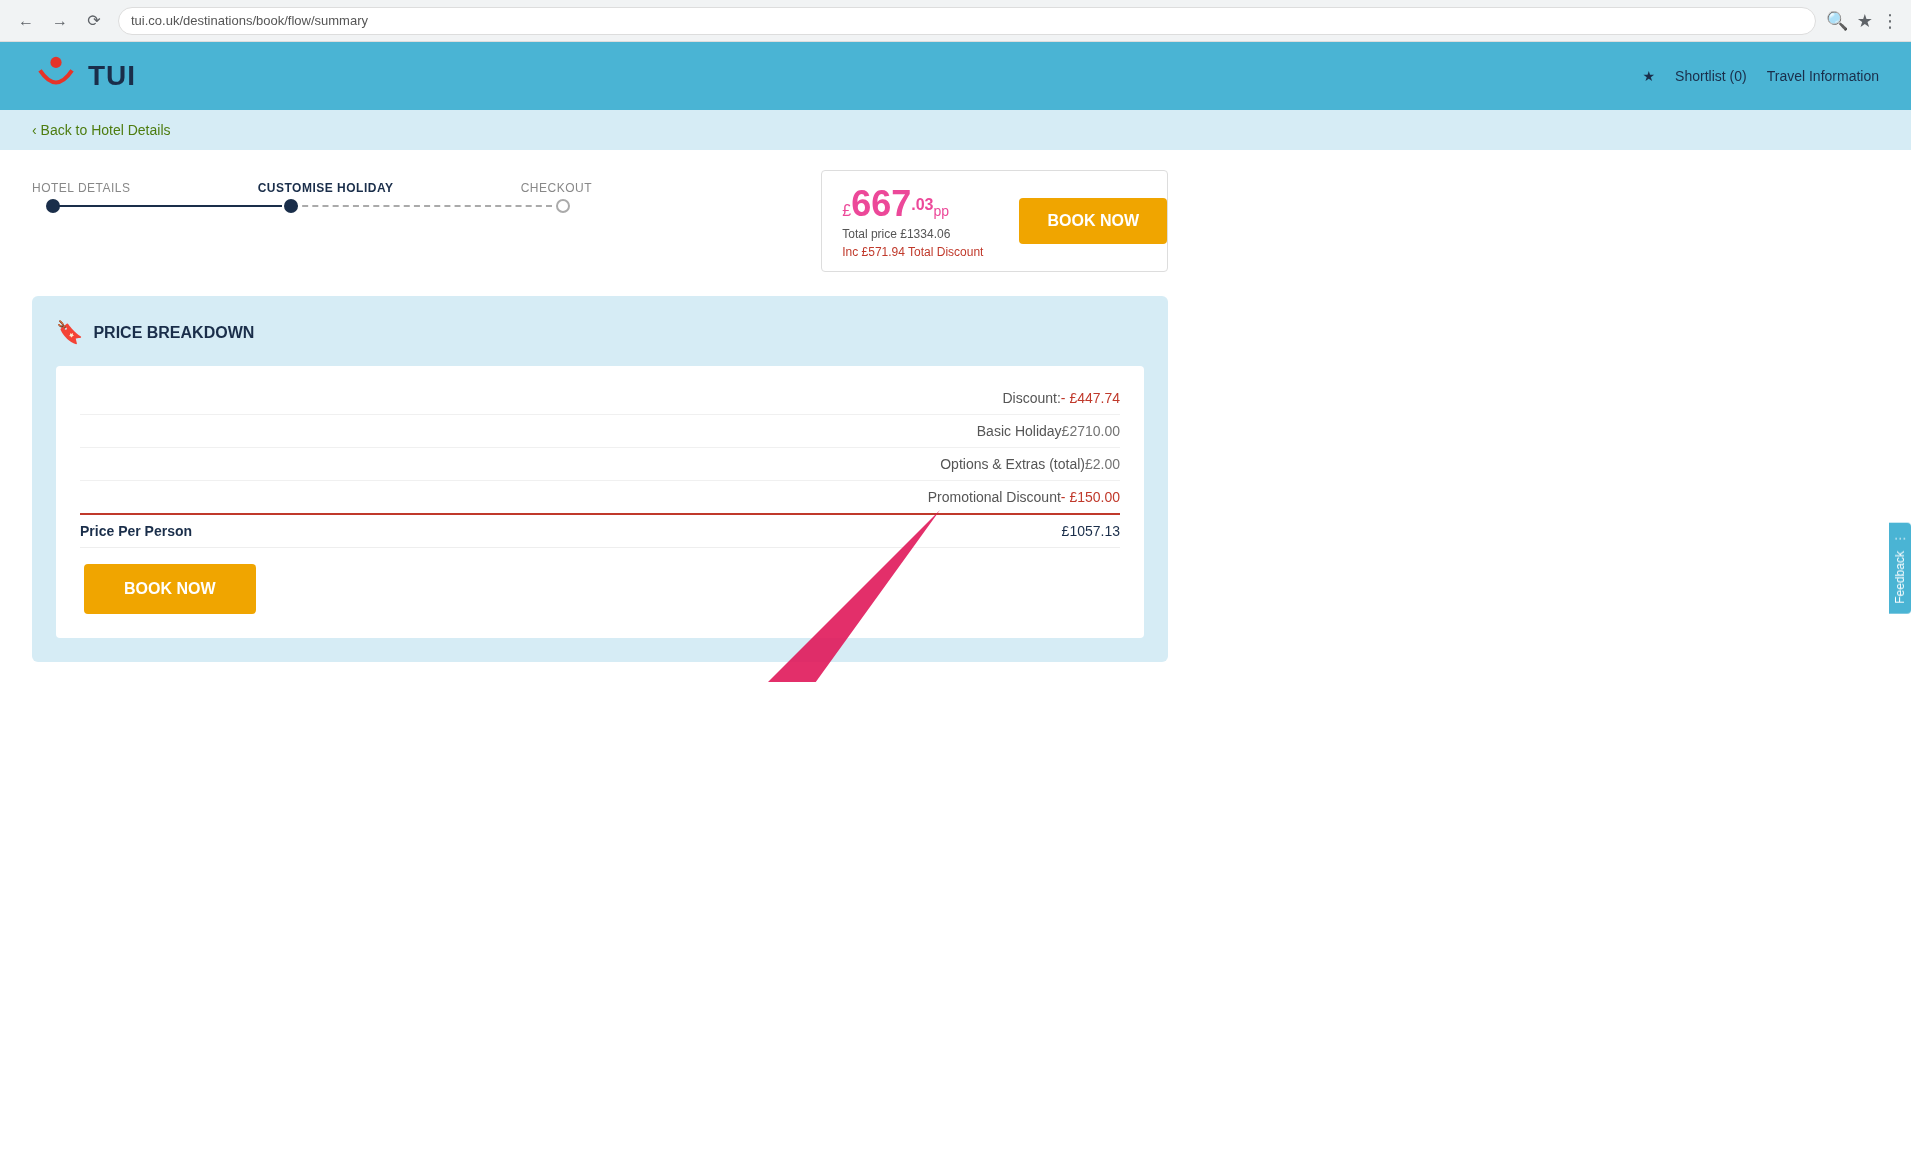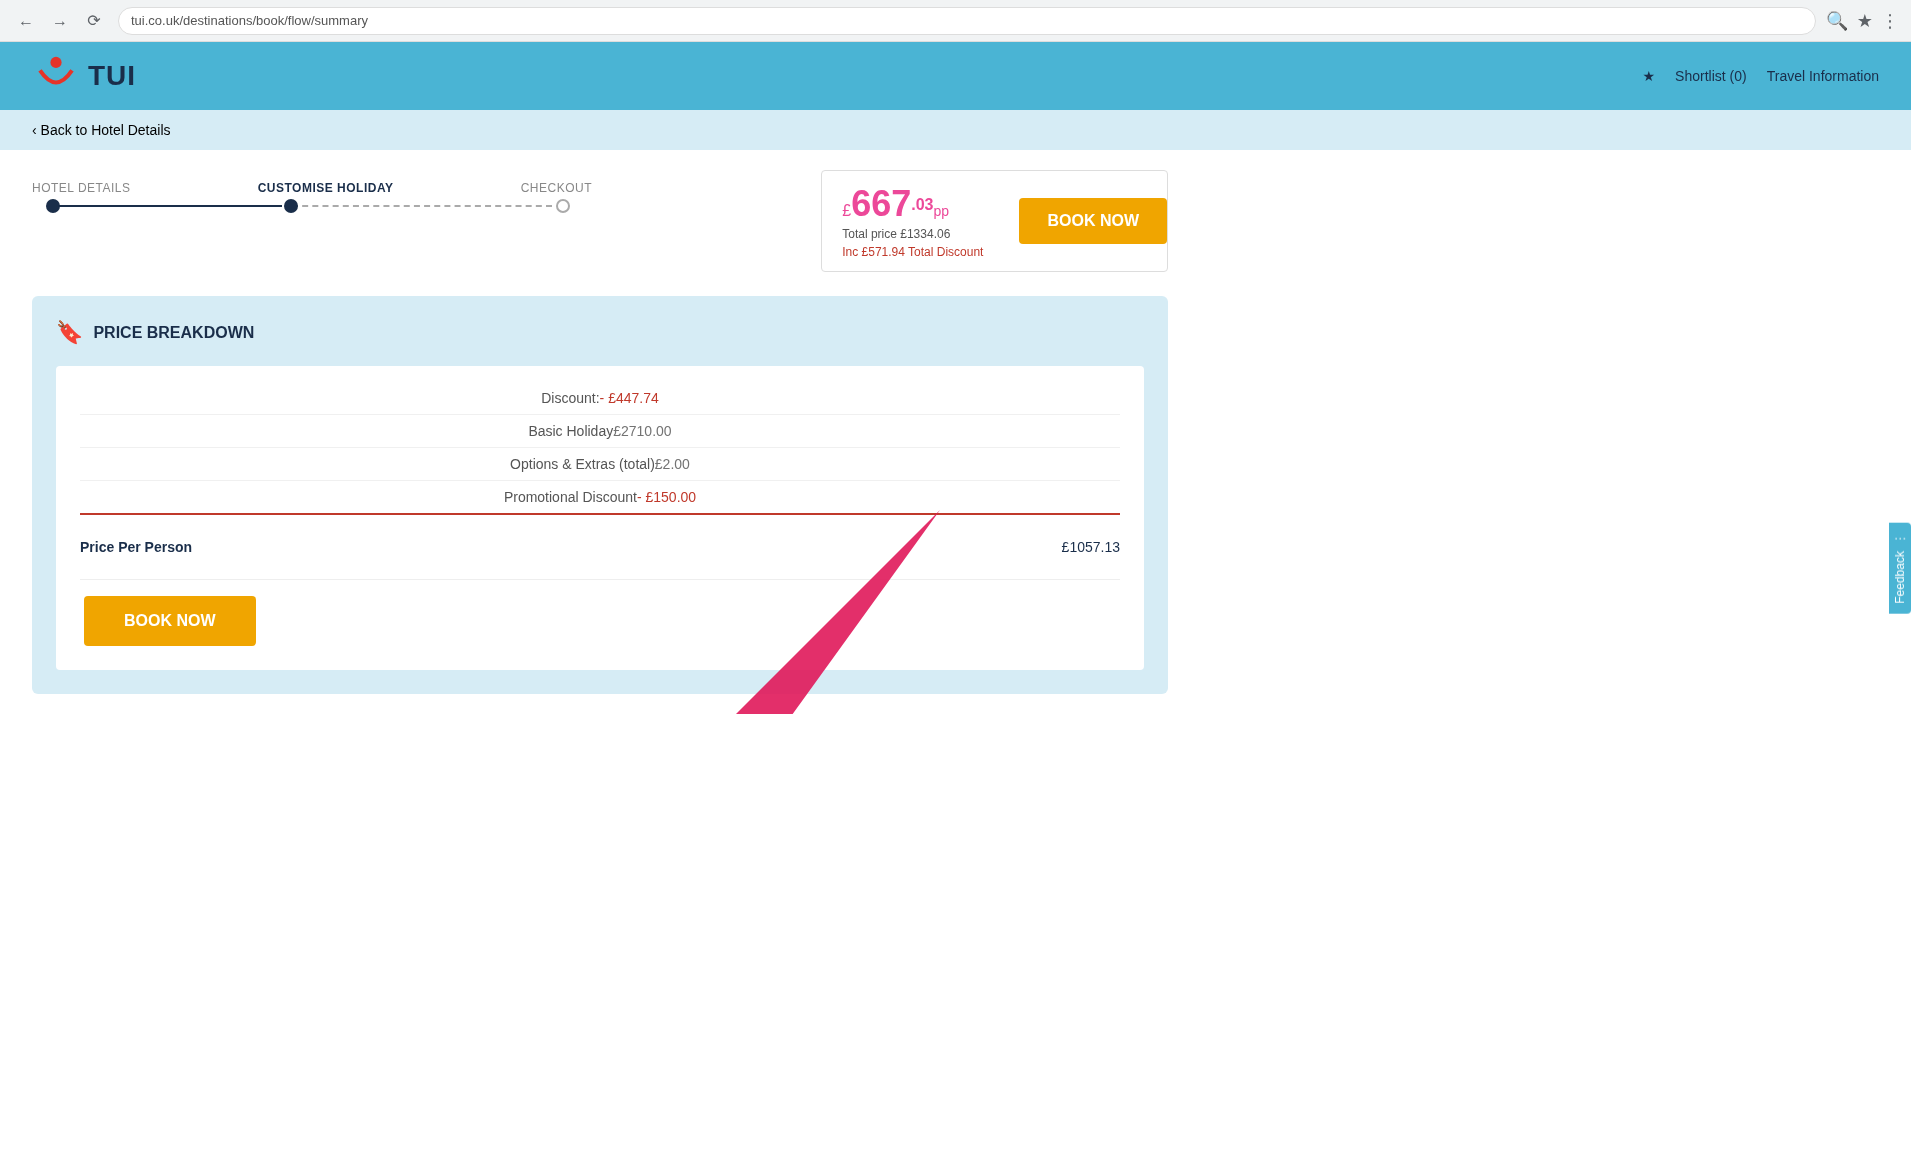--- a/index.html
+++ b/index.html
@@ -47,21 +47,21 @@
     }
     .tui-nav { display: flex; align-items: center; gap: 20px; color: #1a2e4a; font-size: 14px; }
 
     
     .sub-header {
       background: #d6ecf5;
       padding: 12px 32px;
       font-size: 14px;
       color: #1a2e4a;
     }
-    .back-link { cursor: pointer; color: #000000; }
+    .back-link { cursor: pointer; color: #4d7c0f; }
     .back-link:before { content: '‹ '; }
 
     
     .main-content {
       padding: 20px 32px;
       max-width: 1200px;
     }
 
     
     .booking-header {
@@ -193,21 +193,21 @@
       font-size: 22px;
       color: #1a2e4a;
     }
     .breakdown-table {
       background: #fff;
       border-radius: 4px;
       padding: 16px 24px;
     }
     .breakdown-row {
       display: flex;
-      justify-content: center;
+      justify-content: flex-end;
       padding: 8px 0;
       border-bottom: 1px solid #f0f0f0;
       font-size: 14px;
     }
     .breakdown-row:last-child { border-bottom: none; }
     .breakdown-row.promo {
       color: #c0392b;
       border-bottom: 2px solid #c0392b;
     }
     .breakdown-row.promo .row-value { color: #c0392b; }
@@ -226,21 +226,21 @@
       font-weight: bold;
       color: #1a2e4a;
     }
     .total-price-value .total-cents {
       font-size: 16px;
       vertical-align: super;
     }
     .per-person-row {
       display: flex;
       justify-content: space-between;
-      padding: 24px 0;
+      padding: 8px 0;
       border-bottom: 1px solid #eee;
       font-size: 14px;
     }
     .per-person-label { font-weight: bold; }
     .per-person-value { color: #1a2e4a; }
 
     
     .discount-section {
       margin-top: 20px;
       padding: 0 4px;

